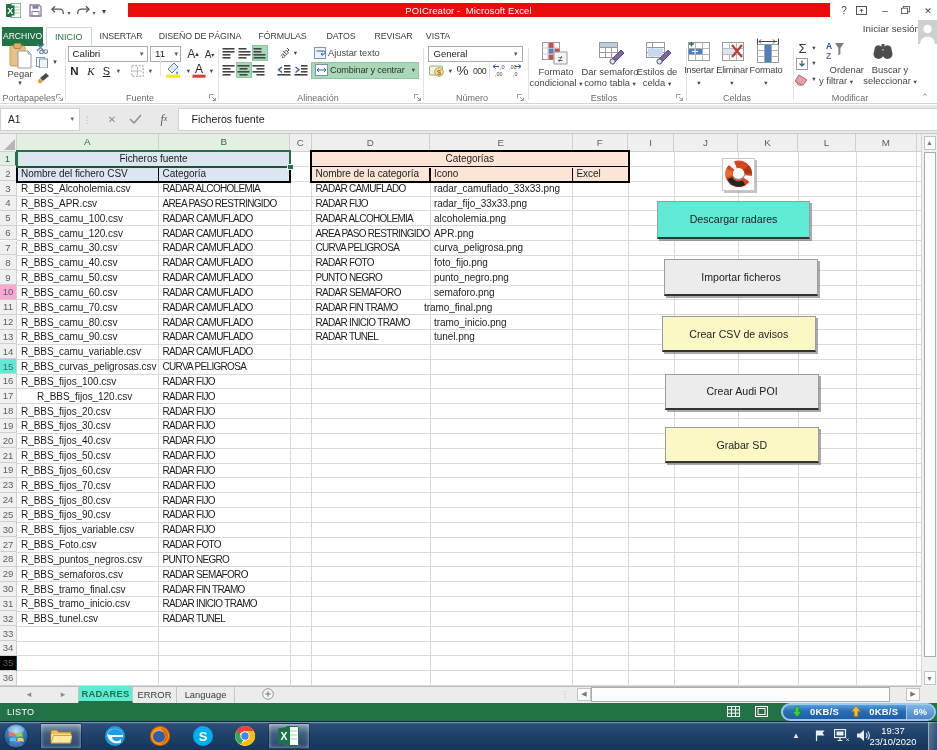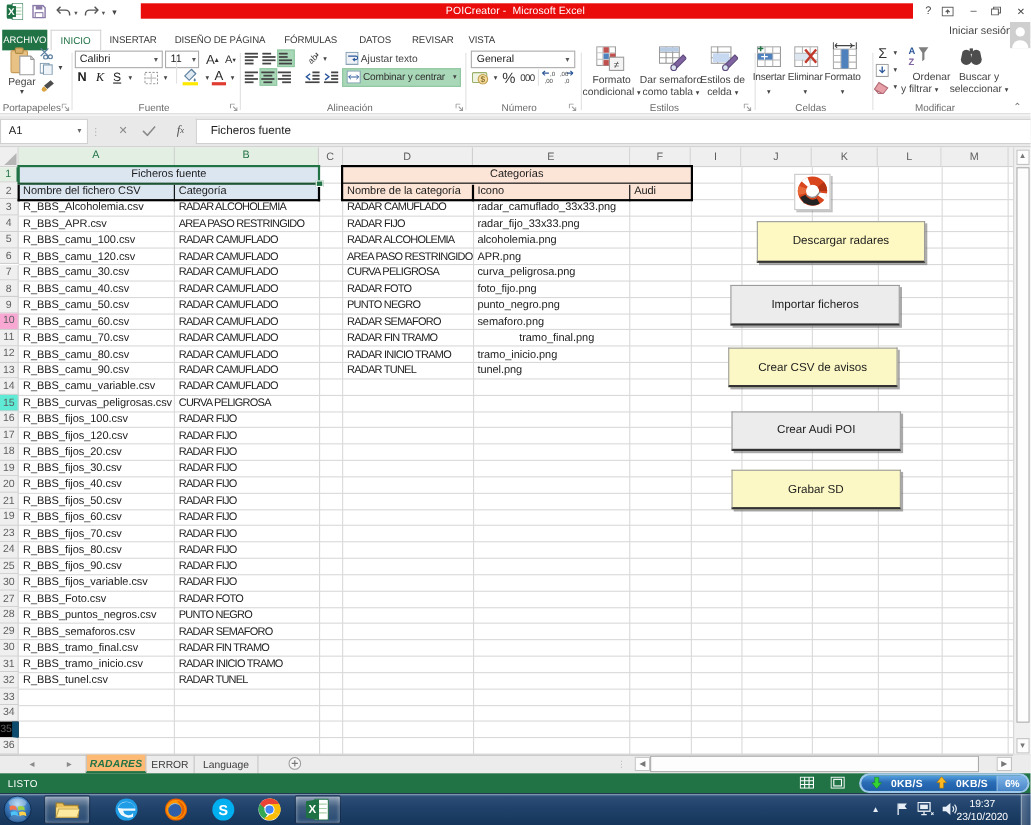--- a/index.html
+++ b/index.html
@@ -383,21 +383,21 @@
 <div class="rn" style="position:absolute;left:0px;top:507.51599999999996px;width:17px;height:14.834px;background:#efefef;color:#5f5f5f;border-right:1px solid #cfcfcf;">25</div>
 <div class="rn" style="position:absolute;left:0px;top:522.3499999999999px;width:17px;height:14.834px;background:#efefef;color:#5f5f5f;border-right:1px solid #cfcfcf;">30</div>
 <div class="rn" style="position:absolute;left:0px;top:537.184px;width:17px;height:14.834px;background:#efefef;color:#5f5f5f;border-right:1px solid #cfcfcf;">27</div>
 <div class="rn" style="position:absolute;left:0px;top:552.018px;width:17px;height:14.834px;background:#efefef;color:#5f5f5f;border-right:1px solid #cfcfcf;">28</div>
 <div class="rn" style="position:absolute;left:0px;top:566.852px;width:17px;height:14.834px;background:#efefef;color:#5f5f5f;border-right:1px solid #cfcfcf;">29</div>
 <div class="rn" style="position:absolute;left:0px;top:581.6859999999999px;width:17px;height:14.834px;background:#efefef;color:#5f5f5f;border-right:1px solid #cfcfcf;">30</div>
 <div class="rn" style="position:absolute;left:0px;top:596.52px;width:17px;height:14.834px;background:#efefef;color:#5f5f5f;border-right:1px solid #cfcfcf;">31</div>
 <div class="rn" style="position:absolute;left:0px;top:611.354px;width:17px;height:14.834px;background:#efefef;color:#5f5f5f;border-right:1px solid #cfcfcf;">32</div>
 <div class="rn" style="position:absolute;left:0px;top:626.188px;width:17px;height:14.834px;background:#efefef;color:#5f5f5f;border-right:1px solid #cfcfcf;">33</div>
 <div class="rn" style="position:absolute;left:0px;top:641.0219999999999px;width:17px;height:14.834px;background:#efefef;color:#5f5f5f;border-right:1px solid #cfcfcf;">34</div>
-<div class="rn" style="position:absolute;left:0px;top:655.856px;width:17px;height:14.834px;background:#000000;color:#5f5f5f;border-right:6px solid #0c4a6e;">35</div>
+<div class="rn" style="position:absolute;left:0px;top:655.856px;width:17px;height:14.834px;background:#000000;color:#5f5f5f;border-right:1px solid #0c4a6e;">35</div>
 <div class="rn" style="position:absolute;left:0px;top:670.6899999999999px;width:17px;height:14.834px;background:#efefef;color:#5f5f5f;border-right:1px solid #cfcfcf;">36</div>
 <div style="position:absolute;left:17px;top:165.834px;width:903.5px;height:0px;"></div>
 <div class="hl" style="left:17px;top:165.8px;width:903.5px;"></div>
 <div style="position:absolute;left:17px;top:180.668px;width:903.5px;height:0px;"></div>
 <div class="hl" style="left:17px;top:180.7px;width:903.5px;"></div>
 <div style="position:absolute;left:17px;top:195.502px;width:903.5px;height:0px;"></div>
 <div class="hl" style="left:17px;top:195.5px;width:903.5px;"></div>
 <div style="position:absolute;left:17px;top:210.336px;width:903.5px;height:0px;"></div>
 <div class="hl" style="left:17px;top:210.3px;width:903.5px;"></div>
 <div style="position:absolute;left:17px;top:225.17000000000002px;width:903.5px;height:0px;"></div>
@@ -499,21 +499,21 @@
 <div class="cell" style="position:absolute;left:17px;top:314.674px;width:141.5px;height:14.834px;padding-left:4px;">R_BBS_camu_80.csv</div>
 <div class="cell up" style="position:absolute;left:158.5px;top:314.674px;width:131.5px;height:14.834px;padding-left:4px;">RADAR CAMUFLADO</div>
 <div class="cell" style="position:absolute;left:17px;top:329.508px;width:141.5px;height:14.834px;padding-left:4px;">R_BBS_camu_90.csv</div>
 <div class="cell up" style="position:absolute;left:158.5px;top:329.508px;width:131.5px;height:14.834px;padding-left:4px;">RADAR CAMUFLADO</div>
 <div class="cell" style="position:absolute;left:17px;top:344.342px;width:141.5px;height:14.834px;padding-left:4px;">R_BBS_camu_variable.csv</div>
 <div class="cell up" style="position:absolute;left:158.5px;top:344.342px;width:131.5px;height:14.834px;padding-left:4px;">RADAR CAMUFLADO</div>
 <div class="cell" style="position:absolute;left:17px;top:359.176px;width:141.5px;height:14.834px;padding-left:4px;">R_BBS_curvas_peligrosas.csv</div>
 <div class="cell up" style="position:absolute;left:158.5px;top:359.176px;width:131.5px;height:14.834px;padding-left:4px;">CURVA PELIGROSA</div>
 <div class="cell" style="position:absolute;left:17px;top:374.01px;width:141.5px;height:14.834px;padding-left:4px;">R_BBS_fijos_100.csv</div>
 <div class="cell up" style="position:absolute;left:158.5px;top:374.01px;width:131.5px;height:14.834px;padding-left:4px;">RADAR FIJO</div>
-<div class="cell" style="position:absolute;left:17px;top:388.844px;width:141.5px;height:14.834px;padding-left:4px;">R_BBS_fijos_120.csv</div>
+<div class="cell" style="position:absolute;left:17px;top:388.844px;width:141.5px;height:14.834px;padding-left:20px;">R_BBS_fijos_120.csv</div>
 <div class="cell up" style="position:absolute;left:158.5px;top:388.844px;width:131.5px;height:14.834px;padding-left:4px;">RADAR FIJO</div>
 <div class="cell" style="position:absolute;left:17px;top:403.678px;width:141.5px;height:14.834px;padding-left:4px;">R_BBS_fijos_20.csv</div>
 <div class="cell up" style="position:absolute;left:158.5px;top:403.678px;width:131.5px;height:14.834px;padding-left:4px;">RADAR FIJO</div>
 <div class="cell" style="position:absolute;left:17px;top:418.512px;width:141.5px;height:14.834px;padding-left:4px;">R_BBS_fijos_30.csv</div>
 <div class="cell up" style="position:absolute;left:158.5px;top:418.512px;width:131.5px;height:14.834px;padding-left:4px;">RADAR FIJO</div>
 <div class="cell" style="position:absolute;left:17px;top:433.346px;width:141.5px;height:14.834px;padding-left:4px;">R_BBS_fijos_40.csv</div>
 <div class="cell up" style="position:absolute;left:158.5px;top:433.346px;width:131.5px;height:14.834px;padding-left:4px;">RADAR FIJO</div>
 <div class="cell" style="position:absolute;left:17px;top:448.18px;width:141.5px;height:14.834px;padding-left:4px;">R_BBS_fijos_50.csv</div>
 <div class="cell up" style="position:absolute;left:158.5px;top:448.18px;width:131.5px;height:14.834px;padding-left:4px;">RADAR FIJO</div>
 <div class="cell" style="position:absolute;left:17px;top:463.014px;width:141.5px;height:14.834px;padding-left:4px;">R_BBS_fijos_60.csv</div>
@@ -543,39 +543,39 @@
 <div style="position:absolute;left:16px;top:181.4px;width:275px;height:2px;;background:#000;"></div>
 <div style="position:absolute;left:157.6px;top:167.5px;width:1.8px;height:15.5px;;background:#000;"></div>
 <div style="position:absolute;left:16px;top:150.4px;width:275px;height:2px;;background:#217346;"></div>
 <div style="position:absolute;left:16px;top:150.4px;width:2px;height:17px;;background:#217346;"></div>
 <div style="position:absolute;left:289px;top:150.4px;width:2px;height:17px;;background:#217346;"></div>
 <div style="position:absolute;left:16px;top:165.6px;width:275px;height:2px;;background:#1e5434;"></div>
 <div style="position:absolute;left:287.3px;top:163.8px;width:6.5px;height:6.5px;background:#217346;border:1px solid #fff;"></div>
 <div class="cell ct" style="position:absolute;left:311.5px;top:151.5px;width:316.5px;height:14.834px;background:#fce4d6;justify-content:center;">Categorías</div>
 <div class="cell" style="position:absolute;left:311.5px;top:166.334px;width:118.5px;height:14.834px;background:#fce4d6;padding-left:4px;">Nombre de la categoría</div>
 <div class="cell" style="position:absolute;left:430px;top:166.334px;width:142.5px;height:14.834px;background:#fce4d6;padding-left:4px;">Icono</div>
-<div class="cell" style="position:absolute;left:572.5px;top:166.334px;width:55.5px;height:14.834px;background:#fce4d6;padding-left:4px;">Audi</div>
+<div class="cell" style="position:absolute;left:572.5px;top:166.334px;width:55.5px;height:14.834px;background:#fce4d6;padding-left:4px;">Excel</div>
 <div class="cell up" style="position:absolute;left:311.5px;top:181.168px;width:118.5px;height:14.834px;padding-left:4px;">RADAR CAMUFLADO</div>
 <div class="cell" style="position:absolute;left:430px;top:181.168px;width:142.5px;height:14.834px;padding-left:4px;">radar_camuflado_33x33.png</div>
 <div class="cell up" style="position:absolute;left:311.5px;top:196.002px;width:118.5px;height:14.834px;padding-left:4px;">RADAR FIJO</div>
 <div class="cell" style="position:absolute;left:430px;top:196.002px;width:142.5px;height:14.834px;padding-left:4px;">radar_fijo_33x33.png</div>
 <div class="cell up" style="position:absolute;left:311.5px;top:210.836px;width:118.5px;height:14.834px;padding-left:4px;">RADAR ALCOHOLEMIA</div>
 <div class="cell" style="position:absolute;left:430px;top:210.836px;width:142.5px;height:14.834px;padding-left:4px;">alcoholemia.png</div>
 <div class="cell up" style="position:absolute;left:311.5px;top:225.67000000000002px;width:118.5px;height:14.834px;padding-left:4px;">AREA PASO RESTRINGIDO</div>
 <div class="cell" style="position:absolute;left:430px;top:225.67000000000002px;width:142.5px;height:14.834px;padding-left:4px;">APR.png</div>
 <div class="cell up" style="position:absolute;left:311.5px;top:240.504px;width:118.5px;height:14.834px;padding-left:4px;">CURVA PELIGROSA</div>
 <div class="cell" style="position:absolute;left:430px;top:240.504px;width:142.5px;height:14.834px;padding-left:4px;">curva_peligrosa.png</div>
 <div class="cell up" style="position:absolute;left:311.5px;top:255.338px;width:118.5px;height:14.834px;padding-left:4px;">RADAR FOTO</div>
 <div class="cell" style="position:absolute;left:430px;top:255.338px;width:142.5px;height:14.834px;padding-left:4px;">foto_fijo.png</div>
 <div class="cell up" style="position:absolute;left:311.5px;top:270.172px;width:118.5px;height:14.834px;padding-left:4px;">PUNTO NEGRO</div>
 <div class="cell" style="position:absolute;left:430px;top:270.172px;width:142.5px;height:14.834px;padding-left:4px;">punto_negro.png</div>
 <div class="cell up" style="position:absolute;left:311.5px;top:285.006px;width:118.5px;height:14.834px;padding-left:4px;">RADAR SEMAFORO</div>
 <div class="cell" style="position:absolute;left:430px;top:285.006px;width:142.5px;height:14.834px;padding-left:4px;">semaforo.png</div>
 <div class="cell up" style="position:absolute;left:311.5px;top:299.84000000000003px;width:118.5px;height:14.834px;padding-left:4px;">RADAR FIN TRAMO</div>
-<div class="cell" style="position:absolute;left:456px;top:299.84000000000003px;width:142.5px;height:14.834px;padding-left:16px;">tramo_final.png</div>
+<div class="cell" style="position:absolute;left:408px;top:299.84000000000003px;width:142.5px;height:14.834px;padding-left:16px;">tramo_final.png</div>
 <div class="cell up" style="position:absolute;left:311.5px;top:314.674px;width:118.5px;height:14.834px;padding-left:4px;">RADAR INICIO TRAMO</div>
 <div class="cell" style="position:absolute;left:430px;top:314.674px;width:142.5px;height:14.834px;padding-left:4px;">tramo_inicio.png</div>
 <div class="cell up" style="position:absolute;left:311.5px;top:329.508px;width:118.5px;height:14.834px;padding-left:4px;">RADAR TUNEL</div>
 <div class="cell" style="position:absolute;left:430px;top:329.508px;width:142.5px;height:14.834px;padding-left:4px;">tunel.png</div>
 <div style="position:absolute;left:310px;top:150.2px;width:319.5px;height:33.2px;border:2px solid #000;pointer-events:none;"></div>
 <div style="position:absolute;left:310px;top:165.7px;width:319.5px;height:1.8px;;background:#000;"></div>
 <div style="position:absolute;left:429px;top:167.5px;width:1.8px;height:15.5px;;background:#000;"></div>
 <div style="position:absolute;left:571.5px;top:167.5px;width:1.8px;height:15.5px;;background:#000;"></div>
 <div style="position:absolute;left:722px;top:158px;width:33px;height:33px;;background:#fff;border:1px solid #c9c9c9;box-shadow:2px 2px 0 rgba(120,120,120,0.45);">
 <svg width="31" height="31" viewBox="0 0 31 31">
@@ -583,33 +583,33 @@
 <path d="M23.2 8.8 A 9.6 9.6 0 0 1 25.3 14.6" stroke="#b33312" stroke-width="7.4" fill="none"></path>
 <path d="M6.3 17.5 A 9.6 9.6 0 0 1 6.6 11.2" stroke="#e8693a" stroke-width="7.4" fill="none"></path>
 <path d="M12.4 5.7 A 9.6 9.6 0 0 0 8.6 8.4" stroke="#fff" stroke-width="7.8" fill="none"></path>
 <path d="M25.2 16.5 A 9.6 9.6 0 0 1 23.6 20.8" stroke="#fff" stroke-width="7.8" fill="none"></path>
 <path d="M6.8 19.2 A 9.9 9.9 0 0 0 20.9 23.7" stroke="#242424" stroke-width="5.2" fill="none"></path>
 <path d="M7.5 24.5 h9" stroke="#242424" stroke-width="2.4"></path>
 <circle cx="15.7" cy="14.8" r="5.5" fill="#fff"></circle>
 <path d="M10.6 18.4 a 6.6 6.6 0 0 0 10.4 -1.2 l1.8 -2" stroke="#8a8a8a" stroke-width="1.1" fill="none"></path>
 </svg>
   </div>
-<div class="ct" style="position:absolute;left:688px;top:201px;width:153px;height:37.5px;background:#fef9c3;border:1px solid #9c9c9c;border-bottom:2px solid #333;box-shadow:2px 2px 0 rgba(100,100,100,0.55);font-size:10.6px;color:#1c1c1c;">Descargar radares</div>
+<div class="ct" style="position:absolute;left:657px;top:201px;width:153px;height:37.5px;background:#5eead4;border:1px solid #9c9c9c;border-bottom:2px solid #333;box-shadow:2px 2px 0 rgba(100,100,100,0.55);font-size:10.6px;color:#1c1c1c;">Descargar radares</div>
 <div class="ct" style="position:absolute;left:664px;top:259px;width:154px;height:37px;background:#ececec;border:1px solid #9c9c9c;border-bottom:2px solid #333;box-shadow:2px 2px 0 rgba(100,100,100,0.55);font-size:10.6px;color:#1c1c1c;">Importar ficheros</div>
 <div class="ct" style="position:absolute;left:662px;top:316px;width:153.5px;height:36px;background:#fbf8c6;border:1px solid #9c9c9c;border-bottom:2px solid #333;box-shadow:2px 2px 0 rgba(100,100,100,0.55);font-size:10.6px;color:#1c1c1c;">Crear CSV de avisos</div>
 <div class="ct" style="position:absolute;left:665px;top:373.5px;width:154px;height:36.5px;background:#ececec;border:1px solid #9c9c9c;border-bottom:2px solid #333;box-shadow:2px 2px 0 rgba(100,100,100,0.55);font-size:10.6px;color:#1c1c1c;">Crear Audi POI</div>
 <div class="ct" style="position:absolute;left:665px;top:427px;width:153.5px;height:36px;background:#fbf8c6;border:1px solid #9c9c9c;border-bottom:2px solid #333;box-shadow:2px 2px 0 rgba(100,100,100,0.55);font-size:10.6px;color:#1c1c1c;">Grabar SD</div>
 <div style="position:absolute;left:920.5px;top:133.5px;width:16.5px;height:552.024px;background:#f0f0f0;border-left:1px solid #d5d5d5;"></div>
 <div class="ct" style="position:absolute;left:923.5px;top:135.5px;width:12px;height:14.5px;background:#fdfdfd;border:1px solid #c3c3c3;color:#777;font-size:7px;">▲</div>
 <div style="position:absolute;left:923.5px;top:152px;width:12px;height:505px;background:#fdfdfd;border:1px solid #ababab;"></div>
 <div class="ct" style="position:absolute;left:923.5px;top:671px;width:12px;height:14px;background:#fdfdfd;border:1px solid #c3c3c3;color:#777;font-size:7px;">▼</div>
 <div style="position:absolute;left:0px;top:685.5px;width:937px;height:17px;background:#ececec;border-top:1px solid #bdbdbd;"></div>
 <div class="ct" style="position:absolute;left:22px;top:685.5px;width:14px;height:17px;color:#8a8a8a;font-size:9px;">◂</div>
 <div class="ct" style="position:absolute;left:56px;top:685.5px;width:14px;height:17px;color:#8a8a8a;font-size:9px;">▸</div>
-<div class="ct" style="position:absolute;left:78px;top:685.5px;width:55px;height:17px;background:#fdba74;border-left:1px solid #c6c6c6;border-right:1px solid #c6c6c6;border-bottom:2px solid #217346;color:#217346;font-size:9.4px;font-weight:bold;letter-spacing:0.2px;font-style:italic;">RADARES</div>
+<div class="ct" style="position:absolute;left:78px;top:685.5px;width:55px;height:17px;background:#5eead4;border-left:1px solid #c6c6c6;border-right:1px solid #c6c6c6;border-bottom:2px solid #217346;color:#217346;font-size:9.4px;font-weight:bold;letter-spacing:0.2px;">RADARES</div>
 <div class="ct" style="position:absolute;left:133px;top:685.5px;width:44px;height:17px;border-right:1px solid #c6c6c6;color:#3b3b3b;font-size:9.4px;">ERROR</div>
 <div class="ct" style="position:absolute;left:177px;top:685.5px;width:58px;height:17px;border-right:1px solid #c6c6c6;color:#3b3b3b;font-size:9.4px;">Language</div>
 <svg style="position:absolute;left:262px;top:688.0px;width:12px;height:12px;" viewBox="0 0 12 12">
     <circle cx="6" cy="6" r="5.3" fill="#f5f5f5" stroke="#9a9a9a"></circle>
     <path d="M6 3.2 v5.6 M3.2 6 h5.6" stroke="#7a7a7a" stroke-width="1.1"></path>
   </svg>
 <div class="ct" style="position:absolute;left:563px;top:688.5px;width:4px;height:12px;color:#b0b0b0;font-size:8px;">⋮</div>
 <div class="ct" style="position:absolute;left:577px;top:687.5px;width:14px;height:13.5px;background:#fdfdfd;border:1px solid #c3c3c3;color:#777;font-size:7px;">◀</div>
 <div style="position:absolute;left:591px;top:687.0px;width:299px;height:14.5px;background:#fdfdfd;border:1px solid #ababab;"></div>
 <div style="position:absolute;left:890px;top:687.5px;width:16px;height:13px;background:#ececec;"></div>

